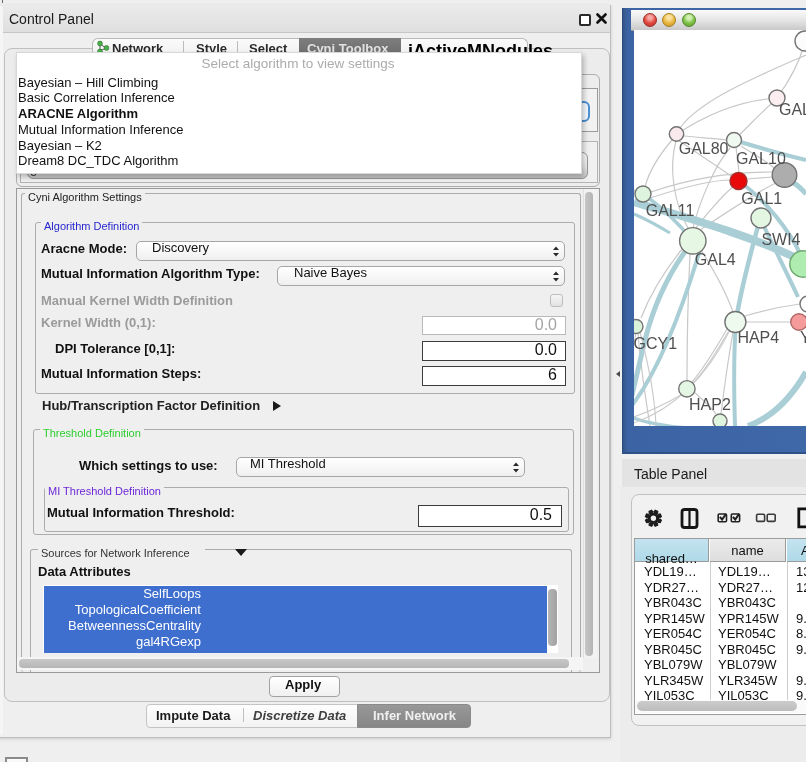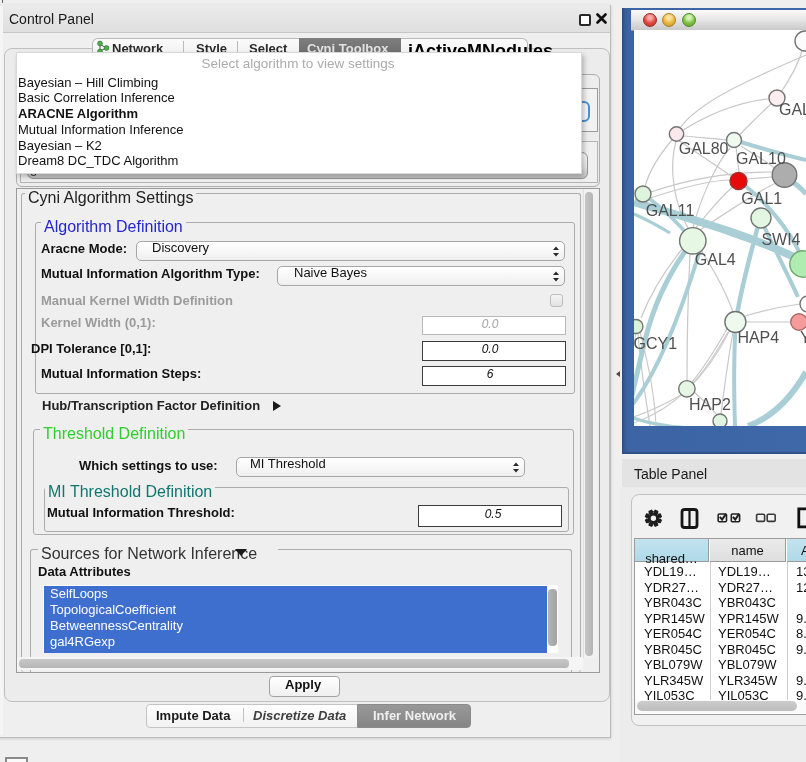--- a/index.html
+++ b/index.html
@@ -3,24 +3,24 @@
 <meta charset="utf-8">
 <style>
 html,body{margin:0;padding:0;}
 body{width:806px;height:762px;overflow:hidden;background:#EFEFEF;font-family:"Liberation Sans",sans-serif;}
 .abs{position:absolute;}
 #root{position:relative;width:806px;height:762px;overflow:hidden;}
 .b{font-weight:bold;}
 .lbl{position:absolute;font-size:13px;color:#111;font-weight:bold;white-space:nowrap;}
 .glbl{position:absolute;font-size:13px;color:#9B9B9B;font-weight:bold;white-space:nowrap;}
 .grp{position:absolute;border:1px solid #ACACAC;border-radius:3px;}
-.gt{position:absolute;top:-4px;line-height:13px;background:#EFEFEF;padding:0 3px;font-size:16px;white-space:nowrap;line-height:15px;}
+.gt{position:absolute;top:-4px;line-height:13px;background:#EFEFEF;padding:0 3px;font-size:11px;white-space:nowrap;line-height:15px;}
 .combo{position:absolute;background:linear-gradient(#FFFFFF,#EFEFEF);border:1px solid #A6A6A6;border-radius:5px;font-size:13px;color:#111;}
 .combo span{position:absolute;top:0px;line-height:12px;}
-.inp{position:absolute;background:#fff;font-size:12px;color:#111;text-align:center;box-sizing:border-box;line-height:13px;font-style:italic;}
+.inp{position:absolute;background:#fff;font-size:16px;color:#111;text-align:right;box-sizing:border-box;line-height:13px;}
 .carr{position:absolute;right:4px;top:3px;}
 </style>
 </head>
 <body>
 <div id="root">
 
 <div class="abs" id="netwin" style="left:622px;top:8px;width:184px;height:446px;background:linear-gradient(90deg,#27497C 0,#37598F 2px,#3C64A4 6px,#3F68A8 100%);border-bottom:2px solid #2E5288;box-sizing:border-box;"></div>
 <div class="abs" style="left:631px;top:10px;width:175px;height:20px;background:linear-gradient(#FAFAFA,#E8E8E8 45%,#C9C9C9);border-bottom:1px solid #979797;"></div>
 <div class="abs" style="left:643px;top:13px;width:12px;height:12px;border-radius:50%;background:radial-gradient(circle at 50% 30%,#F4A9A4 0 18%,#E2463D 55%,#B5352D 100%);border:0.5px solid #9A2C26;"></div>
 <div class="abs" style="left:662px;top:13px;width:12px;height:12px;border-radius:50%;background:radial-gradient(circle at 50% 30%,#FAE0A0 0 18%,#E9B63B 55%,#C2902A 100%);border:0.5px solid #A97F24;"></div>
@@ -207,52 +207,52 @@
   <div class="combo" style="left:277px;top:266px;width:286px;height:18px;">
         <span style="left:16px;">Naive Bayes</span>
     <svg class="carr" width="8" height="13" viewBox="0 0 8 13">
           <path d="M4,1.5 L7,5 L1,5 Z M4,11.5 L7,8 L1,8 Z" fill="#2A2A2A"></path>
         </svg>
   </div>
   <div class="glbl" style="left:41px;top:293px;">Manual Kernel Width Definition</div>
   <div class="abs" style="left:550px;top:294px;width:11px;height:11px;background:linear-gradient(#F5F5F5,#E2E2E2);border:1px solid #BDBDBD;border-radius:3px;"></div>
   <div class="glbl" style="left:41px;top:315px;">Kernel Width (0,1):</div>
   <div class="inp" style="left:422px;top:316px;width:144px;height:19px;border:1px solid #B9B9B9;color:#A4A4A4;padding:1px 8px 0 0;">0.0</div>
-  <div class="lbl" style="left:31px;top:341px;text-align:right;">DPI Tolerance [0,1]:</div>
+  <div class="lbl" style="left:55px;top:341px;text-align:right;">DPI Tolerance [0,1]:</div>
   <div class="inp" style="left:422px;top:341px;width:144px;height:20px;border:1.5px solid #3C3C3C;padding:1px 8px 0 0;">0.0</div>
   <div class="lbl" style="left:41px;top:366px;">Mutual Information Steps:</div>
   <div class="inp" style="left:422px;top:366px;width:144px;height:20px;border:1.5px solid #3C3C3C;padding:1px 8px 0 0;">6</div>
 
   <div class="abs" style="left:42px;top:398px;font-size:13px;font-weight:bold;color:#222;">Hub/Transcription Factor Definition</div>
   <div class="abs" style="left:273px;top:401px;width:0;height:0;border-left:8px solid #1A1A1A;border-top:5px solid transparent;border-bottom:5px solid transparent;"></div>
 
   <div class="grp" style="left:33px;top:429px;width:539px;height:104px;">
     <div class="gt" style="left:6px;color:#2FCE2F;">Threshold Definition</div>
   </div>
   <div class="lbl" style="left:79px;top:458px;">Which settings to use:</div>
   <div class="combo" style="left:236px;top:457px;width:287px;height:18px;">
         <span style="left:13px;">MI Threshold</span>
     <svg class="carr" width="8" height="13" viewBox="0 0 8 13">
           <path d="M4,1.5 L7,5 L1,5 Z M4,11.5 L7,8 L1,8 Z" fill="#2A2A2A"></path>
         </svg>
   </div>
   <div class="grp" style="left:44px;top:487px;width:523px;height:43px;">
-    <div class="gt" style="left:0px;color:#0f766e;">MI Threshold Definition</div>
+    <div class="gt" style="left:0px;color:#6d28d9;">MI Threshold Definition</div>
   </div>
   <div class="lbl" style="left:47px;top:505px;">Mutual Information Threshold:</div>
   <div class="inp" style="left:418px;top:505px;width:144px;height:22px;border:1.5px solid #3C3C3C;padding:2px 9px 0 15px;">0.5</div>
 
   <div class="grp" style="left:30px;top:549px;width:540px;height:122px;border-bottom:none;border-radius:3px 3px 0 0;">
     <div class="gt" style="left:7px;color:#333;">Sources for Network Inference&nbsp;&nbsp;&nbsp;&nbsp;</div>
   </div>
   <div class="abs" style="left:235px;top:549px;width:0;height:0;border-top:7px solid #1A1A1A;border-left:6px solid transparent;border-right:6px solid transparent;"></div>
   <div class="lbl" style="left:38px;top:564px;">Data Attributes</div>
   <div class="abs" style="left:43px;top:585px;width:515px;height:68px;background:#fff;"></div>
   <div class="abs" style="left:44px;top:586px;width:503px;height:67px;background:#3E6ECE;"></div>
-  <div class="abs" style="left:50px;top:586px;font-size:13px;line-height:16.1px;color:#fff;">SelfLoops<br>TopologicalCoefficient<br>BetweennessCentrality<br>gal4RGexp</div>
+  <div class="abs" style="left:68px;top:586px;font-size:13px;line-height:16.1px;color:#fff;text-align:right;">SelfLoops<br>TopologicalCoefficient<br>BetweennessCentrality<br>gal4RGexp</div>
   <div class="abs" style="left:548px;top:589px;width:9px;height:57px;background:linear-gradient(90deg,#B5B5B5,#A2A2A2);border-radius:4px;"></div>
 </div>
 
 <div class="abs" style="left:583px;top:189px;width:13px;height:469px;background:#F2F2F2;border-left:1px solid #E0E0E0;"></div>
 <div class="abs" style="left:585px;top:192px;width:8px;height:464px;background:linear-gradient(90deg,#C6C6C6,#B4B4B4);border-radius:4px;"></div>
 
 <div class="abs" style="left:17px;top:657px;width:566px;height:13px;background:#F5F5F5;"></div>
 <div class="abs" style="left:19px;top:659px;width:550px;height:9px;background:linear-gradient(#C8C8C8,#B6B6B6);border-radius:4px;"></div>
 
 <div class="abs" style="left:269px;top:676px;width:69px;height:19px;background:linear-gradient(#FFFFFF,#F0F0F0);border:1px solid #A2A2A2;border-radius:4px;"></div>

